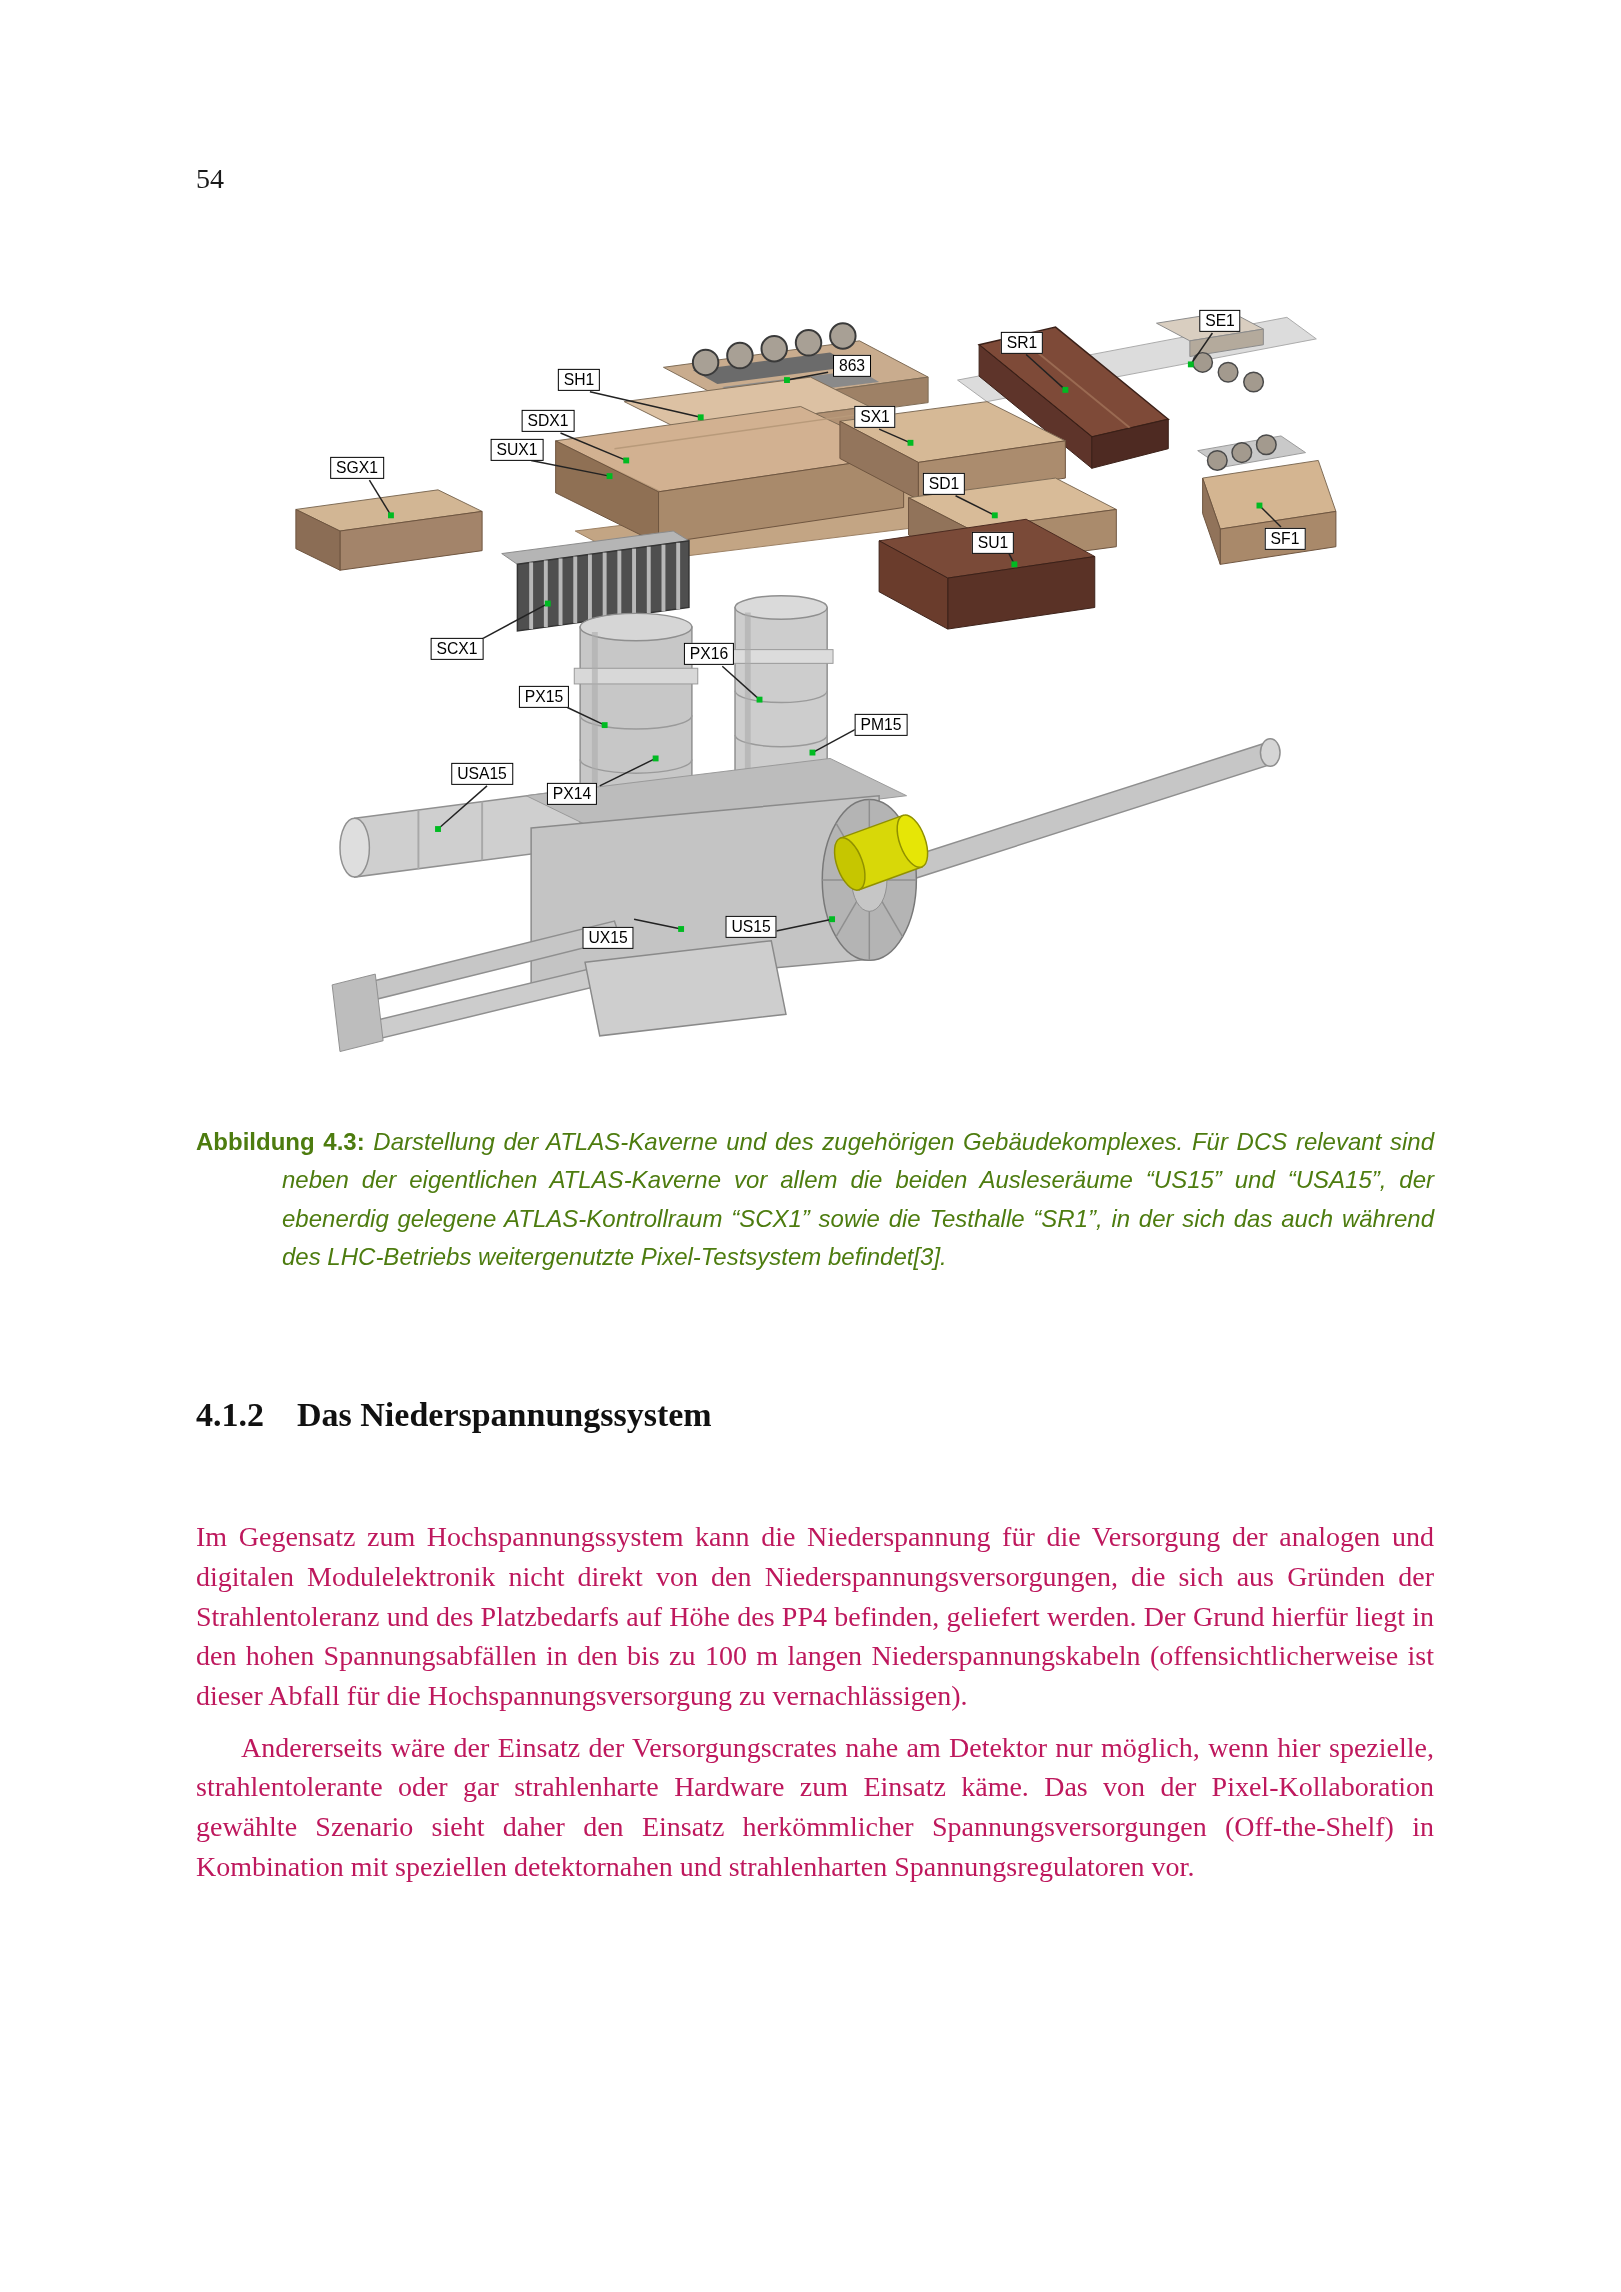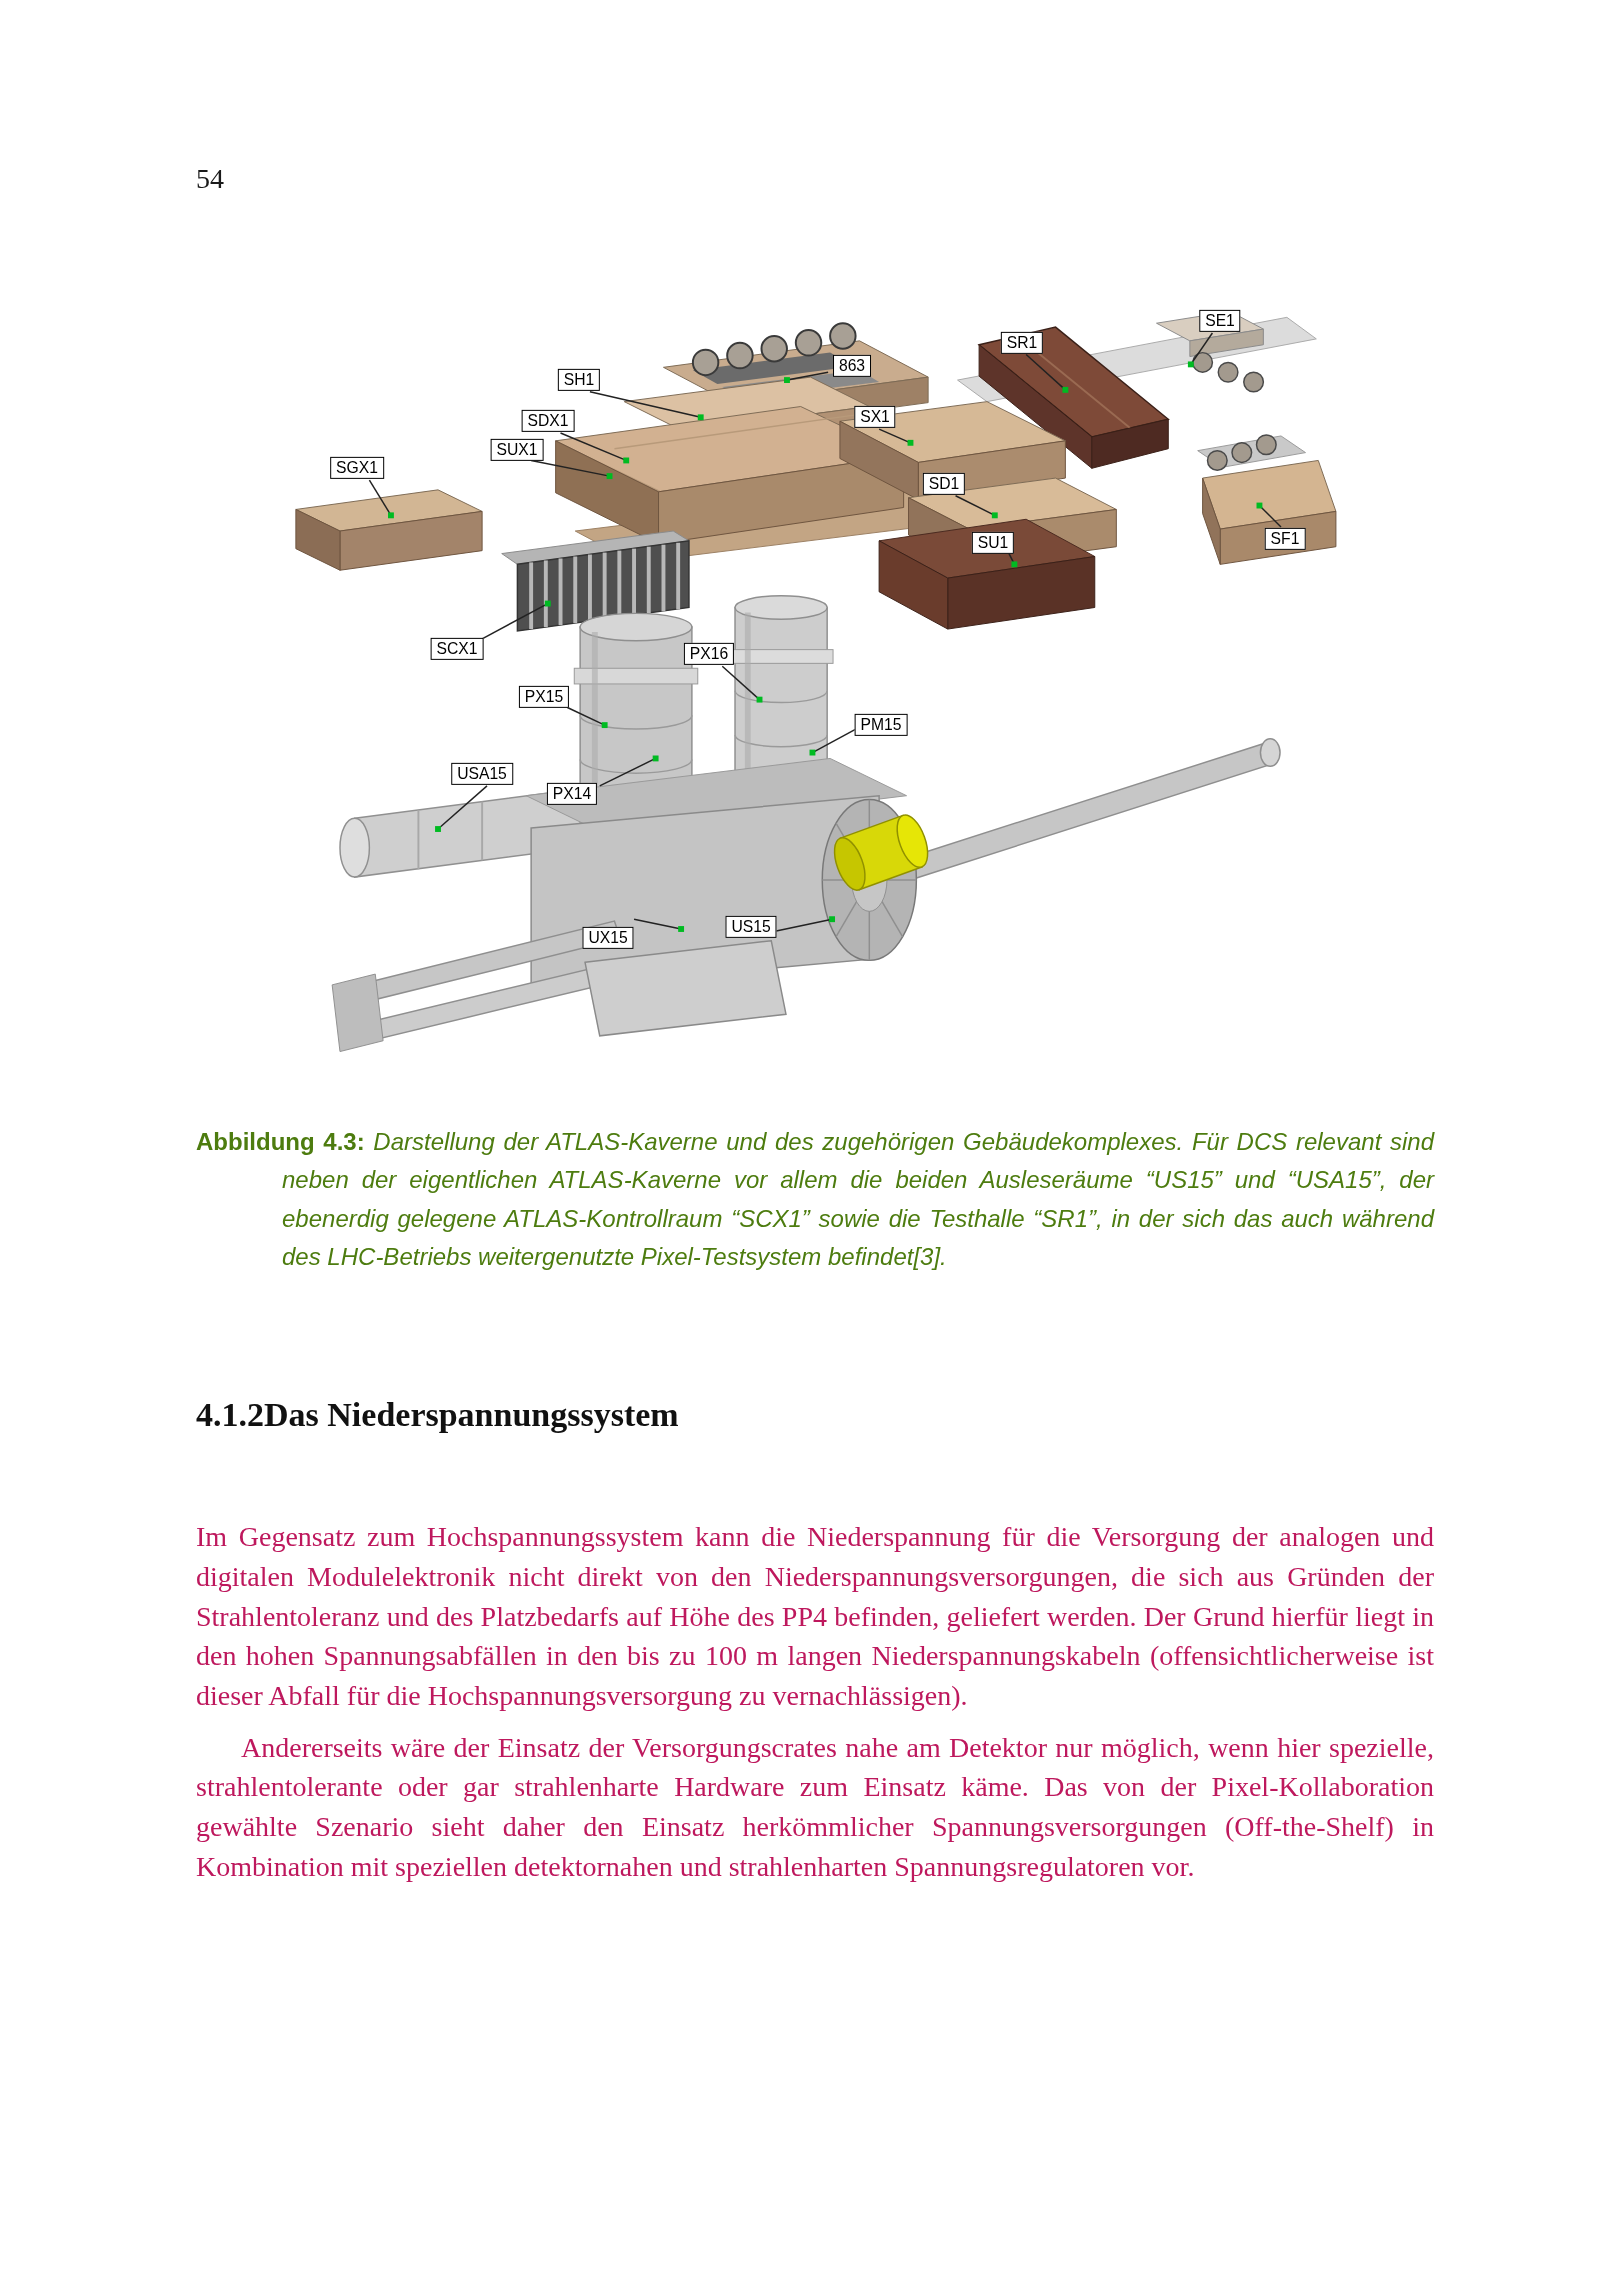--- a/index.html
+++ b/index.html
@@ -24,21 +24,21 @@
 
   .caption {
     position:absolute; left:196px; top:1123px; width:1238px; box-sizing:border-box;
     font-family:"Liberation Sans", sans-serif; font-size:24px; line-height:1.6;
     text-align:justify; padding-left:86px; text-indent:-86px; color:#4d7c0f;
   }
   .caption .cap-label { font-weight:bold; font-style:normal; }
   .caption .cap-text  { font-style:italic; }
 
   .section-heading { position:absolute; left:196px; top:1396px; font-size:34px; font-weight:bold; color:#111; }
-  .section-heading .sec-num { }
+  .section-heading .sec-num { margin-right:33px; }
 
   .body-text {
     position:absolute; left:196px; top:1517px; width:1238px;
     font-size:28px; line-height:1.42; text-align:justify; color:#be185d;
   }
   .body-text p { margin:0; }
   .body-text p + p { margin-top:11.8px; text-indent:45px; }
 </style>
 </head>
 <body>

